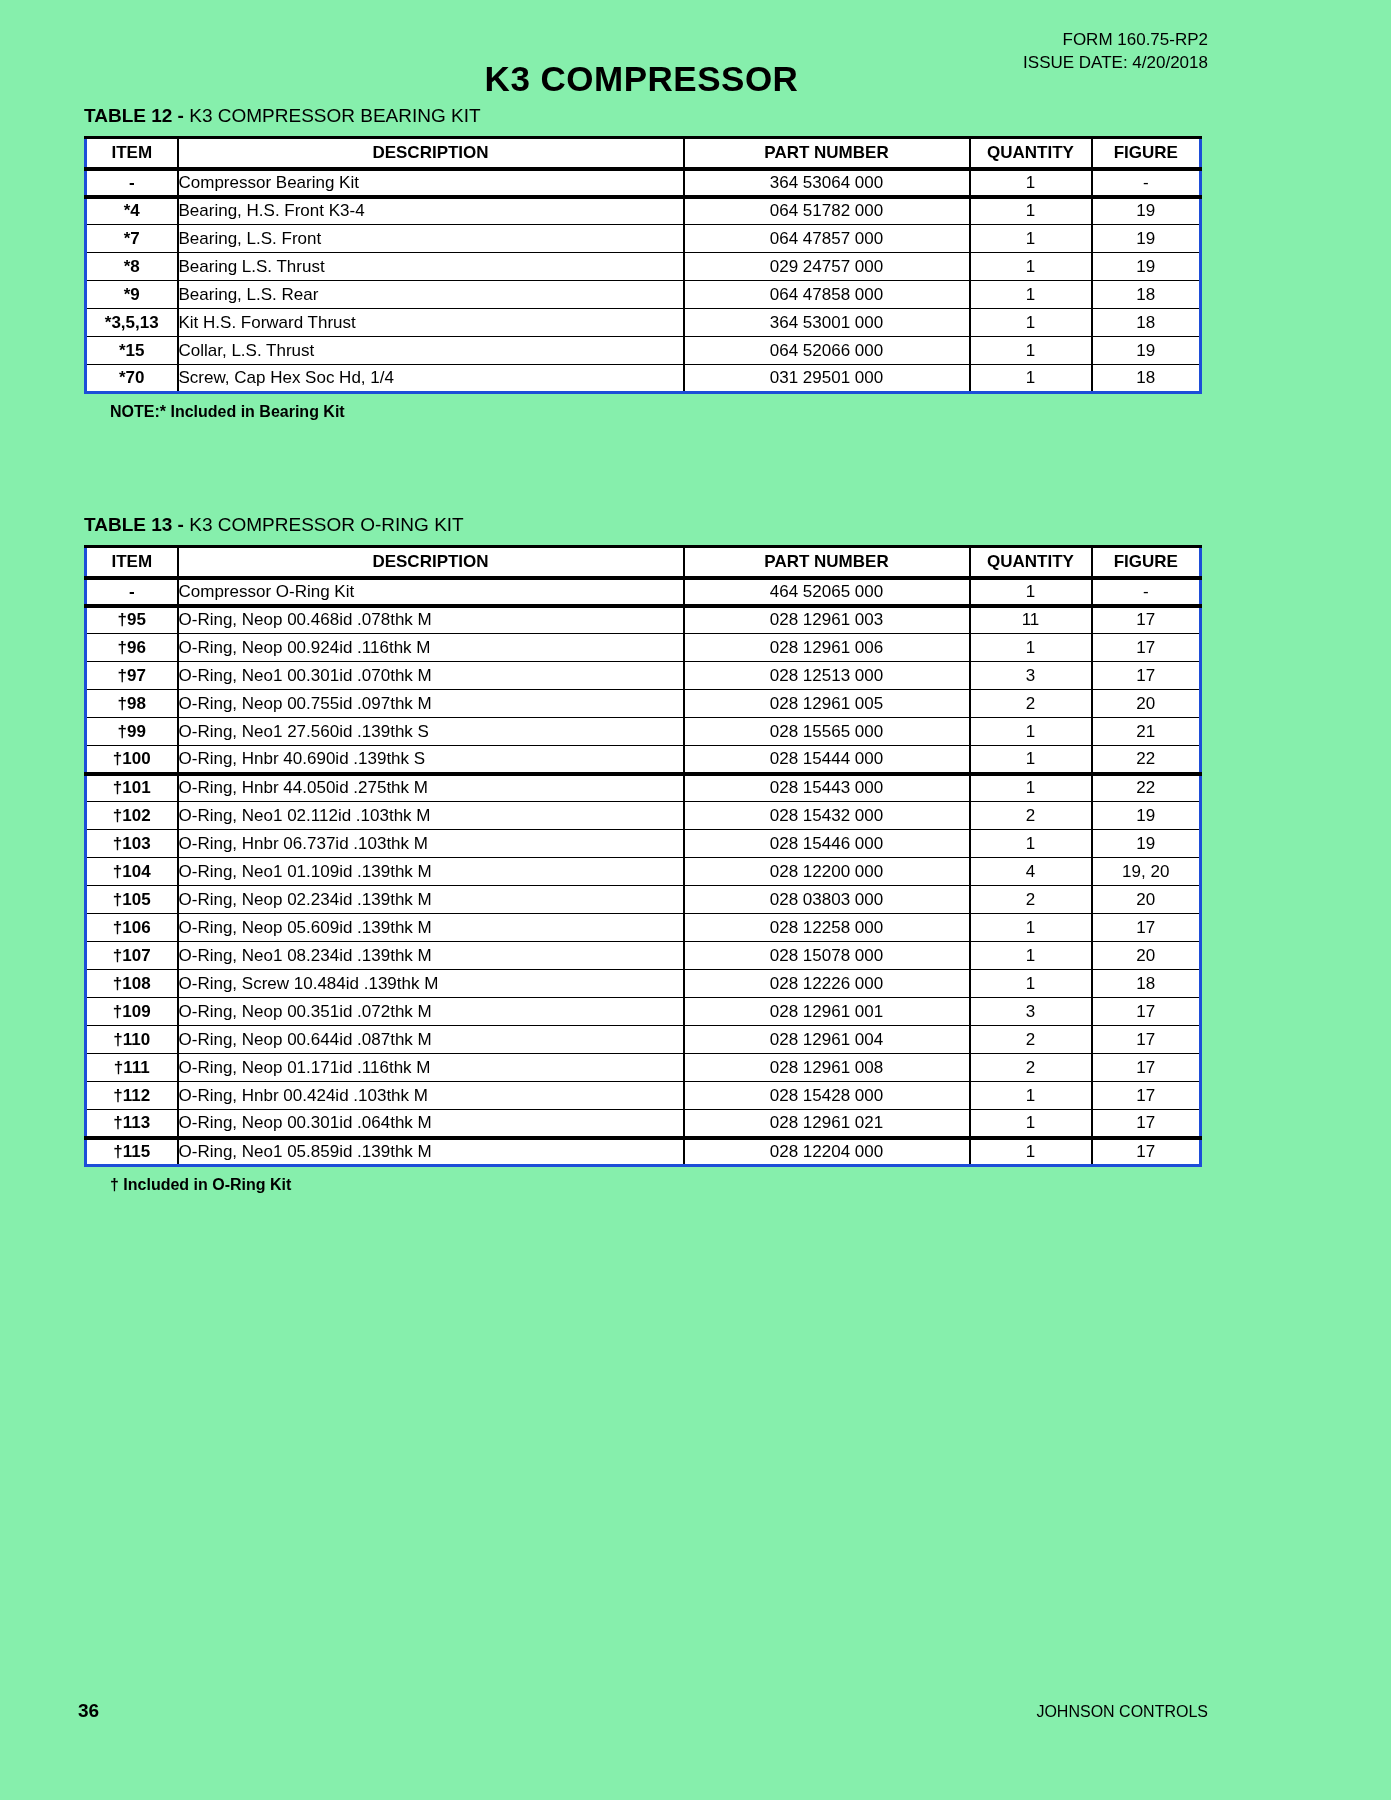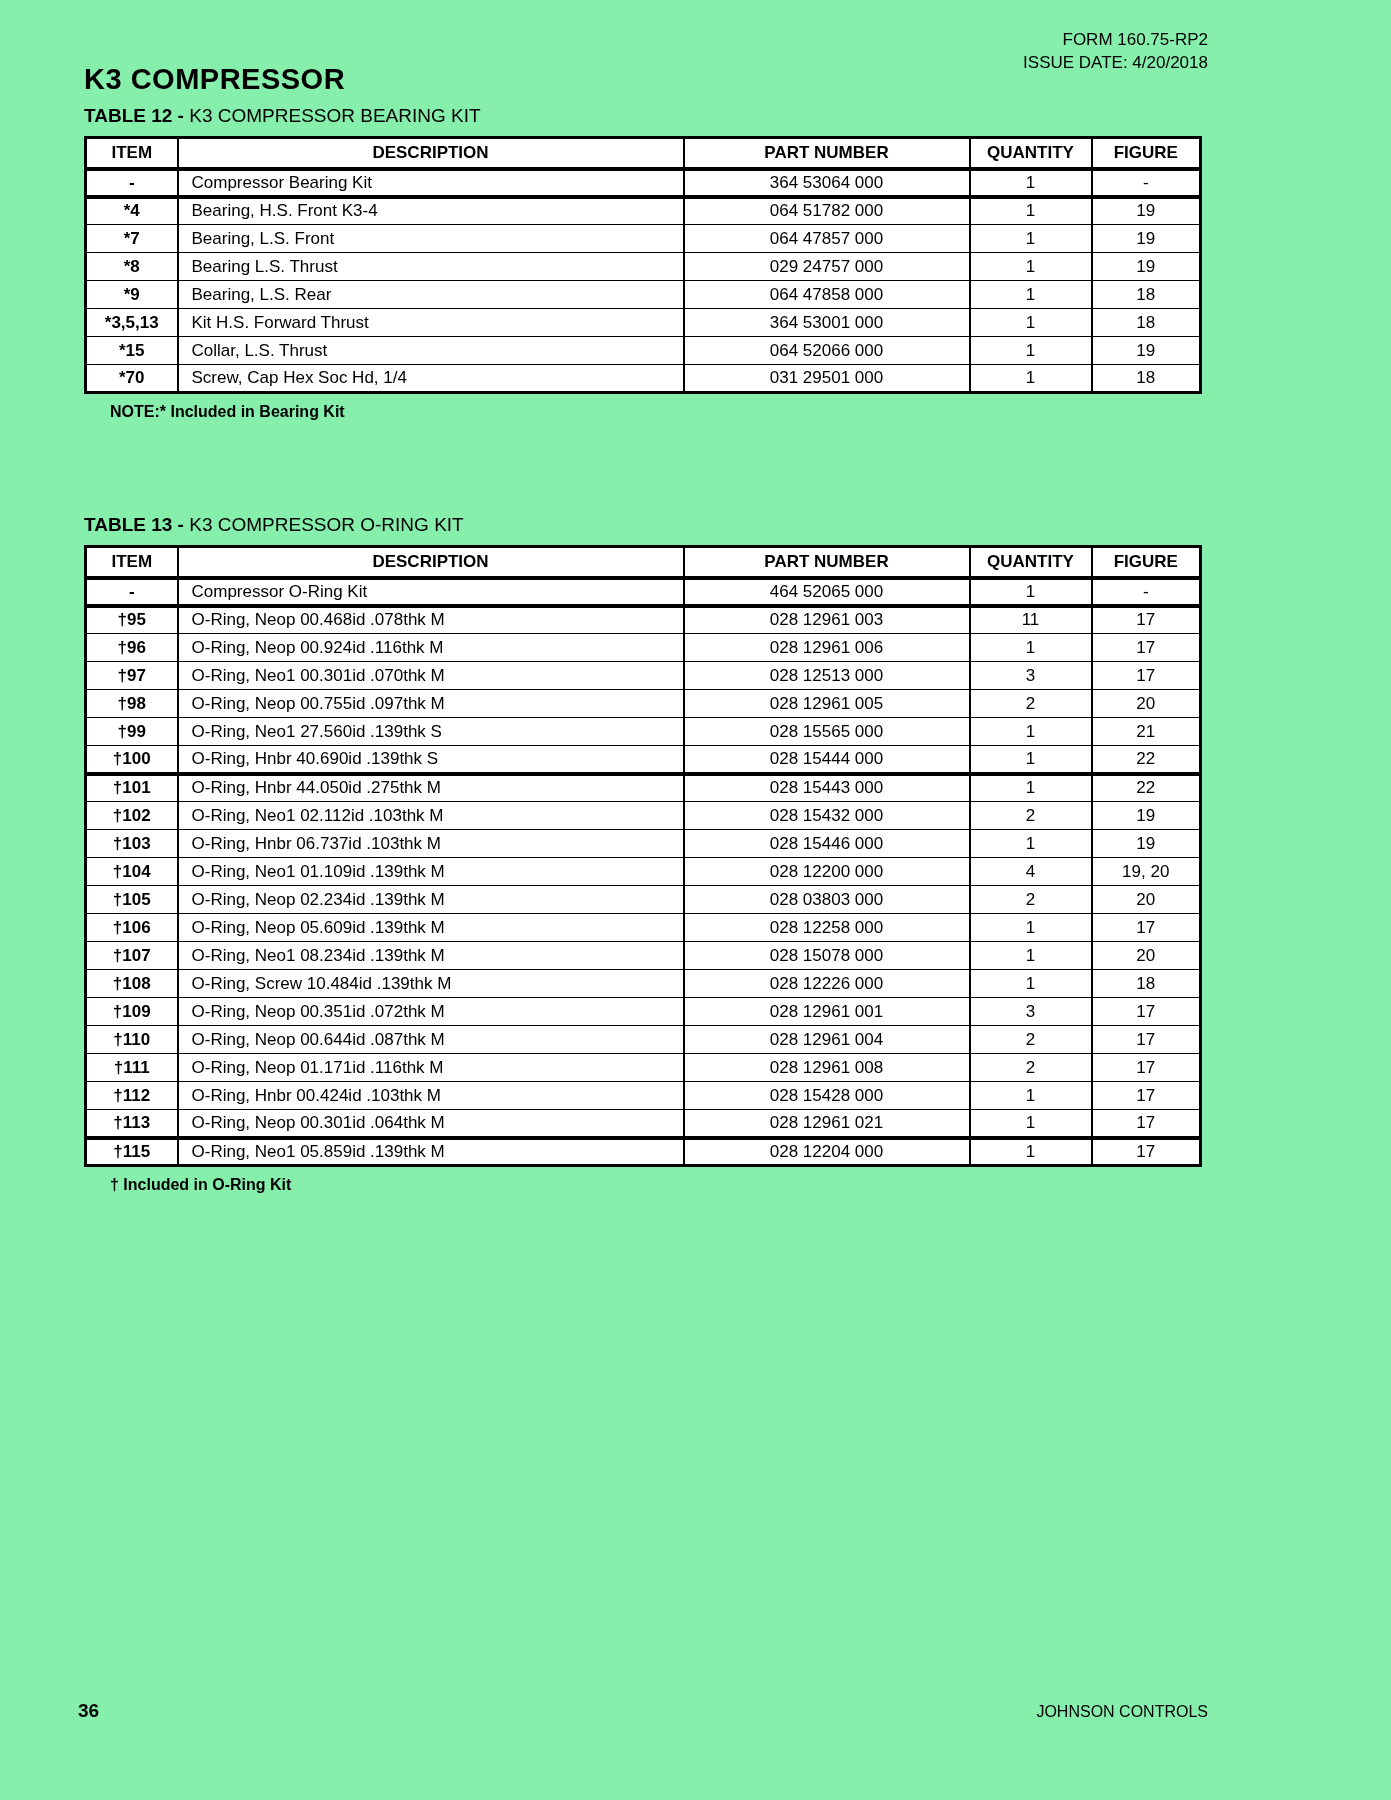--- a/index.html
+++ b/index.html
@@ -21,39 +21,39 @@
     line-height: 23px;
   }
   .content {
     position: absolute;
     top: 62px;
     left: 84px;
     width: 1115px;
   }
   .page-title {
     margin: 0;
-    text-align: left;
-    font-size: 29px;
+    text-align: center;
+    font-size: 35px;
     font-weight: bold;
     letter-spacing: 0.5px;
     line-height: 34px;
   }
   .table-label {
     font-size: 19px;
     line-height: 22px;
     margin: 9px 0 9px 0;
     white-space: nowrap;
   }
   .table-label .lbl-bold { font-weight: bold; }
   .gap-before { margin-top: 93px; }
   table.parts {
     border-collapse: collapse;
     table-layout: fixed;
     width: 1115px;
-    border: 3px solid #000000;
+    border: 3px solid #1d4ed8;
   }
   table.parts th {
     font-size: 17px;
     font-weight: bold;
     height: 31px;
     padding: 0;
     text-align: center;
     border: 2px solid #000;
     border-top: 3px solid #000;
     border-bottom: 4px solid #000;
@@ -66,21 +66,21 @@
     text-align: center;
     border: 1px solid #000;
     border-left: 2px solid #000;
     border-right: 2px solid #000;
     background: #fff;
     white-space: nowrap;
     overflow: hidden;
   }
   table.parts tr.sep td { border-bottom: 4px solid #000; }
   table.parts td.col-item { font-weight: bold; }
-  table.parts td.col-desc { text-align: left; padding-left: 13px; }
+  table.parts td.col-desc { text-align: left; }
   col.c-item { width: 92px; }
   col.c-desc { width: 506px; }
   col.c-part { width: 286px; }
   col.c-qty  { width: 122px; }
   col.c-fig  { width: 109px; }
   .table-note {
     font-size: 16px;
     font-weight: bold;
     margin: 9px 0 0 26px;
   }

